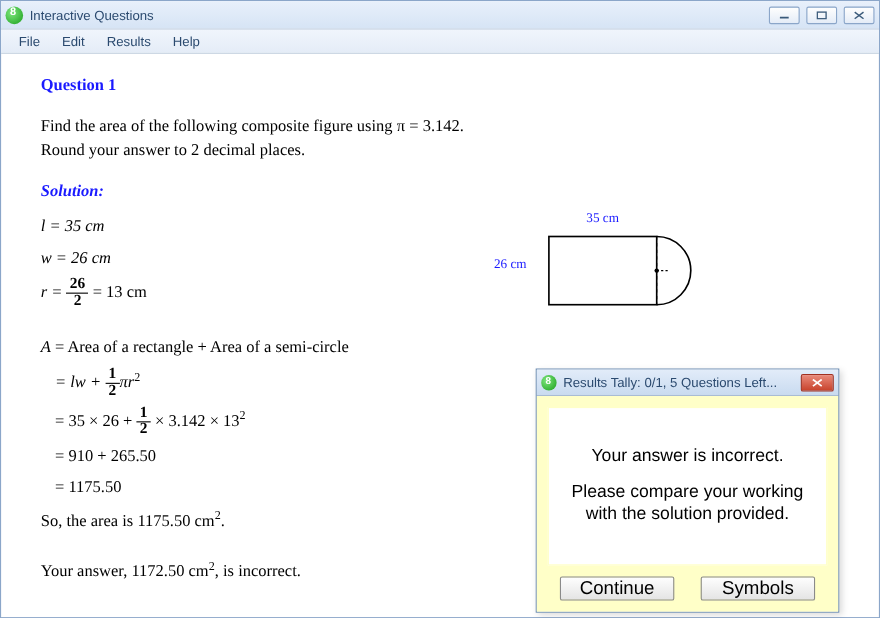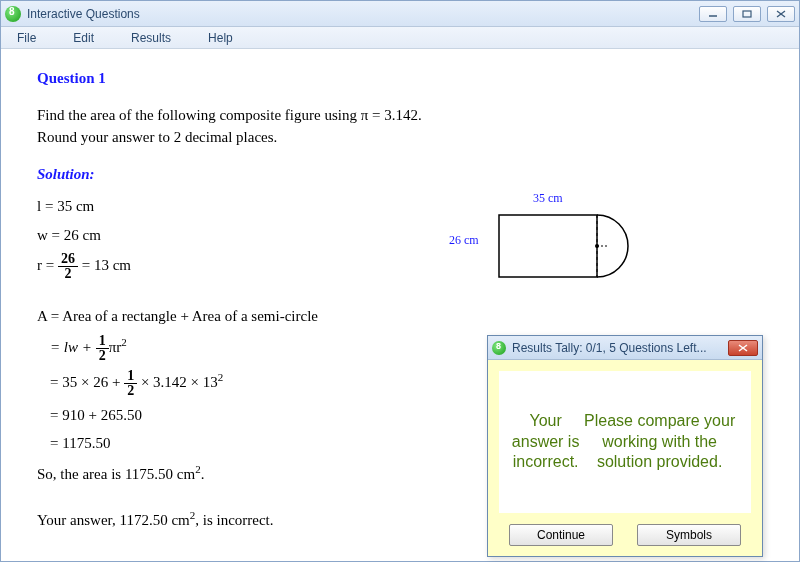--- a/index.html
+++ b/index.html
@@ -63,21 +63,20 @@
 .menubar {
   height: 22px;
   background: linear-gradient(#f0f5fc, #e4ecf7);
   border-bottom: 1px solid #c8d4e2;
   display: flex;
   align-items: center;
   padding: 0 6px;
   font-family: 'Segoe UI', Tahoma, sans-serif;
   font-size: 12px;
   color: #2b4a6f;
-  gap: 17px;
 }
 .menu-item {
   padding: 2px 10px;
   cursor: pointer;
 }
 .content {
   padding: 18px 36px;
   font-size: 15px;
   line-height: 1.5;
   position: relative;
@@ -101,21 +100,21 @@
 .frac {
   display: inline-block;
   vertical-align: middle;
   text-align: center;
   font-size: 14px;
   line-height: 1;
   font-weight: bold;
 }
 .frac .n { display: block; border-bottom: 1px solid #000; padding: 0 3px; }
 .frac .d { display: block; padding: 0 3px; }
-.ital { }
+.ital { font-style: italic; }
 sup { font-size: 11px; }
 .figure {
   position: absolute;
   left: 460px;
   top: 140px;
   width: 200px;
   height: 110px;
   font-size: 12px;
   color: #1a1aff;
 }
@@ -161,44 +160,44 @@
   height: calc(100% - 24px);
   padding: 10px;
   display: flex;
   flex-direction: column;
 }
 .dialog-msg-box {
   background: #fff;
   border: 1px solid #ffffc8;
   flex: 1;
   display: flex;
-  flex-direction: row;
+  flex-direction: column;
   justify-content: center;
   align-items: center;
   text-align: center;
-  color: #4d7c0f;
+  color: #000000;
   font-family: Arial, sans-serif;
   font-size: 16px;
   padding: 12px;
 }
 .dialog-msg-box p { margin: 6px 0; line-height: 1.3; }
 .dialog-buttons {
   display: flex;
   justify-content: center;
   gap: 24px;
   padding-top: 10px;
 }
 .dbtn {
   width: 104px;
   height: 22px;
   background: linear-gradient(#fefefe, #e4e4e4);
   border: 1px solid #8a8a8a;
   border-radius: 2px;
   font-family: 'Segoe UI', Tahoma, sans-serif;
-  font-size: 12px;
+  font-size: 17px;
   cursor: pointer;
   display: flex;
   align-items: center;
   justify-content: center;
 }
 </style>
 </head>
 <body>
 
 <div class="window">

